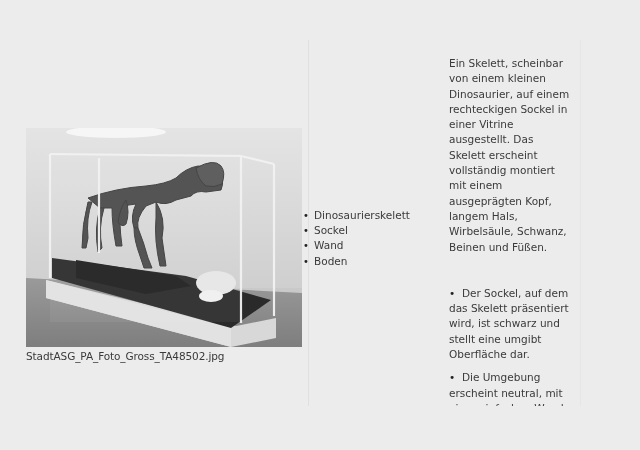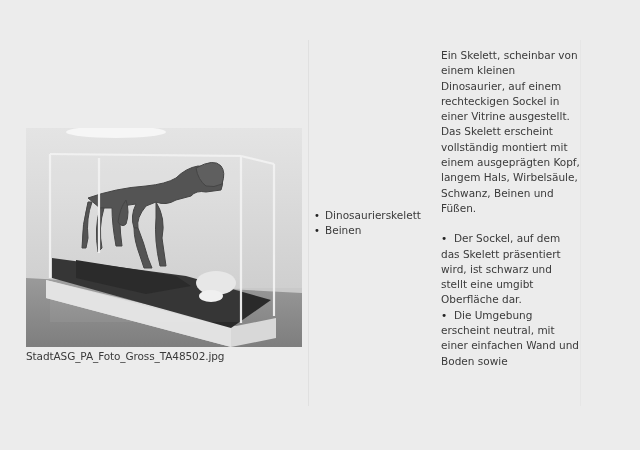--- a/index.html
+++ b/index.html
@@ -27,21 +27,21 @@
       top: 0;
       height: 366px;
       box-sizing: border-box;
     }
     .cell-image {
       left: 0;
       width: 309px;
       border-right: 1px solid #e0e0e0;
     }
     .cell-tags {
-      left: 309px;
+      left: 298px;
       width: 122px;
     }
     .cell-desc {
       left: 431px;
       width: 150px;
       overflow: hidden;
       border-right: 1px solid #e6e6e6;
     }
     
     .photo {
@@ -90,21 +90,21 @@
     .desc {
       position: absolute;
       left: 10px;
       top: 8px;
       width: 140px;
       font-size: 10.5px;
       line-height: 15.3px;
       color: #3a3a3a;
     }
     .desc p {
-      margin: 0;
+      margin: 8px;
     }
     .desc .gap {
       height: 15px;
     }
     .desc .bullet::before {
       content: "\2022\00a0\00a0";
       color: #222;
     }
   </style>
 </head>
@@ -162,21 +162,23 @@
         </g>
         <rect x="24" y="26" width="191" height="168" fill="#ffffff" opacity="0.06"></rect>
       </svg>
     </div>
     <div class="filename">StadtASG_PA_Foto_Gross_TA48502.jpg</div>
   </div>
 
   <div class="cell cell-tags">
     <ul class="tag-list">
       <li>Dinosaurierskelett</li>
-      <li>Beinen</li>
+      <li>Sockel</li>
+      <li>Wand</li>
+      <li>Boden</li>
     </ul>
   </div>
 
   <div class="cell cell-desc">
     <div class="desc">
       <p>Ein Skelett, scheinbar von einem kleinen Dinosaurier, auf einem rechteckigen Sockel in einer Vitrine ausgestellt. Das Skelett erscheint vollständig montiert mit einem ausgeprägten Kopf, langem Hals, Wirbelsäule, Schwanz, Beinen und Füßen.</p>
       <div class="gap"></div>
       <p class="bullet">Der Sockel, auf dem das Skelett präsentiert wird, ist schwarz und stellt eine umgibt Oberfläche dar.</p>
       <p class="bullet">Die Umgebung erscheint neutral, mit einer einfachen Wand und Boden sowie</p>
     </div>

